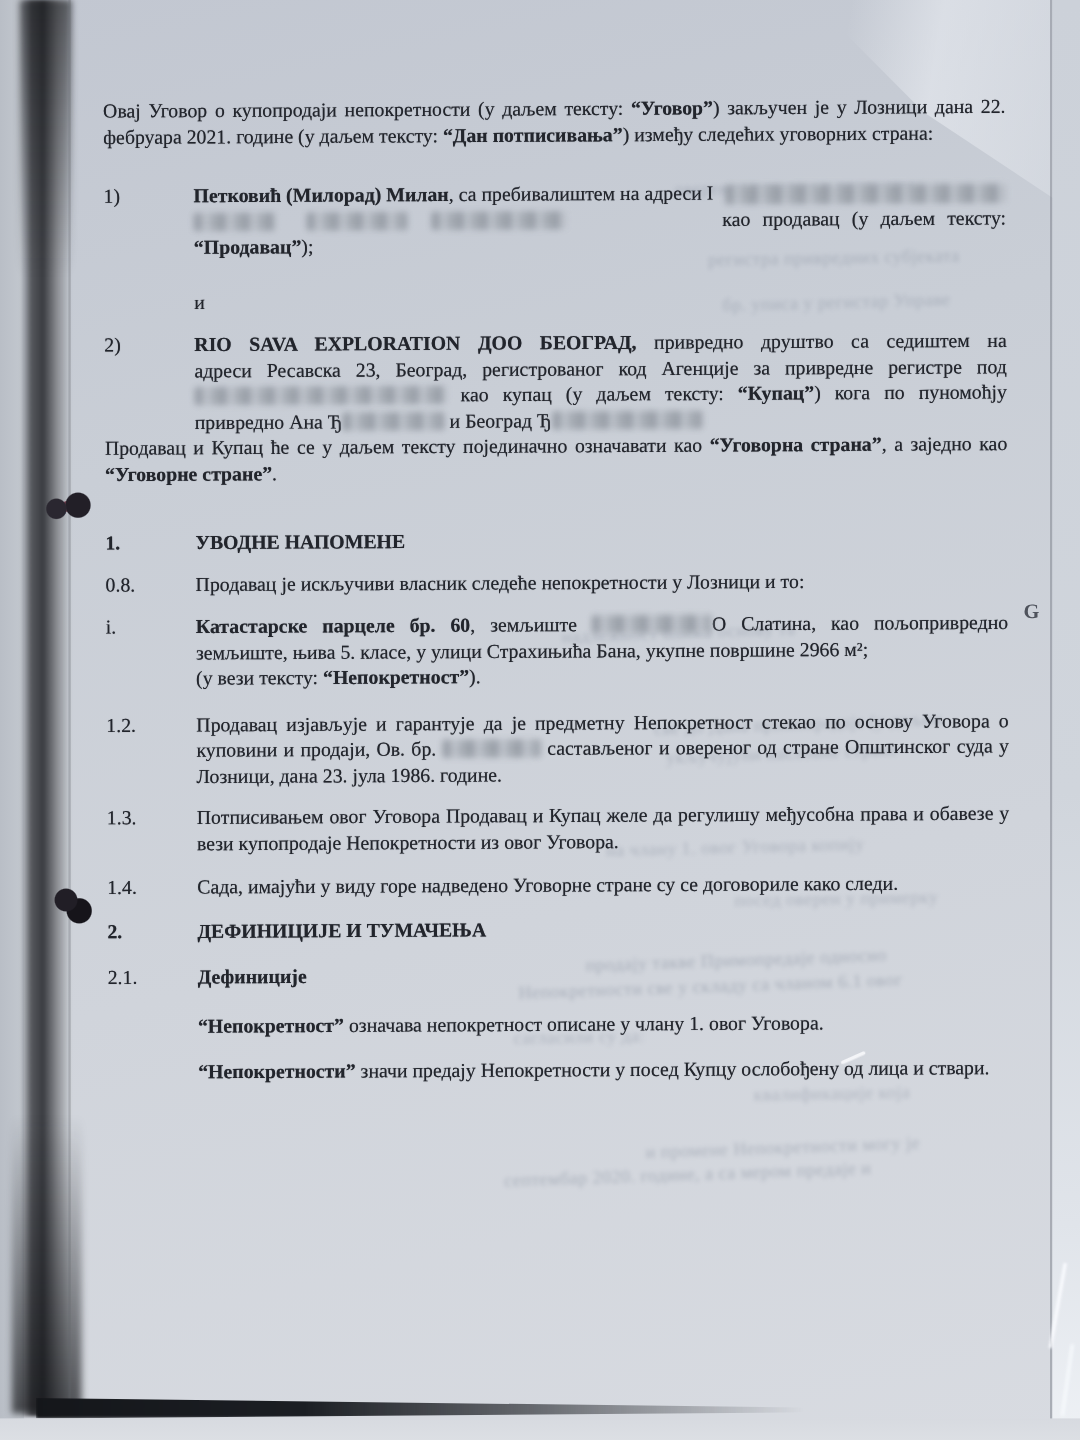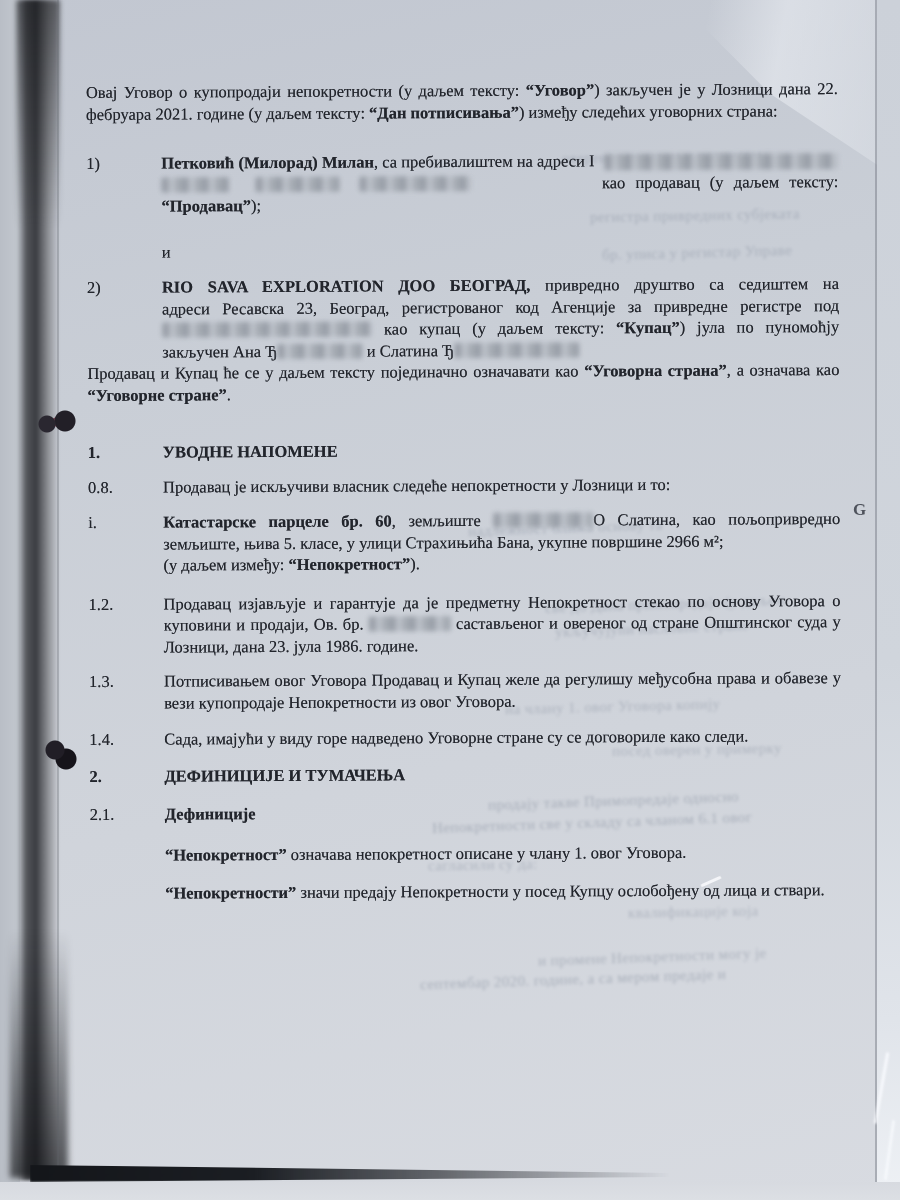--- a/index.html
+++ b/index.html
@@ -157,42 +157,42 @@
     <div class="row mt-conj">
       <div class="num"></div>
       <div class="body">и</div>
     </div>
 
     <div class="row mt-item2">
       <div class="num">2)</div>
       <div class="body">
         <div class="jl"><span class="b">RIO SAVA EXPLORATION ДОО БЕОГРАД,</span><span> привредно друштво са седиштем на</span></div>
         <div class="jl ws"><span>адреси Ресавска 23, Београд, регистрованог код Агенције за привредне регистре под</span></div>
-        <div class="jl"><span class="redact rw210"></span><span> као купац (у даљем тексту: </span><span class="b">“Купац”</span><span>) јула по пуномоћју</span></div>
-        <div><span>закључен Ана Ђ</span><span class="redact rw85"></span><span> и Слатина Ђ</span><span class="redact rw125"></span></div>
+        <div class="jl"><span class="redact rw210"></span><span> као купац (у даљем тексту: </span><span class="b">“Купац”</span><span>) кога по пуномоћју</span></div>
+        <div><span>привредно Ана Ђ</span><span class="redact rw85"></span><span> и Београд Ђ</span><span class="redact rw125"></span></div>
       </div>
     </div>
 
-    <p class="j mt-p2"><span>Продавац и Купац ће се у даљем тексту појединачно означавати као </span><span class="b">“Уговорна страна”</span><span>, а означава као </span><span class="b">“Уговорне стране”</span><span>.</span></p>
+    <p class="j mt-p2"><span>Продавац и Купац ће се у даљем тексту појединачно означавати као </span><span class="b">“Уговорна страна”</span><span>, а заједно као </span><span class="b">“Уговорне стране”</span><span>.</span></p>
 
     <div class="row mt-s1">
       <div class="num b">1.</div>
       <div class="body b">УВОДНЕ НАПОМЕНЕ</div>
     </div>
 
     <div class="row mt-s11">
       <div class="num">0.8.</div>
       <div class="body">Продавац је искључиви власник следеће непокретности у Лозници и то:</div>
     </div>
 
     <div class="row mt-i">
       <div class="num">i.</div>
       <div class="body">
         <p class="j"><span class="b">Катастарске парцеле бр. 60</span><span>, земљиште </span><span class="redact rw100"></span><span>О Слатина, као пољопривредно земљиште, њива 5. класе, у улици Страхињића Бана, укупне површине 2966 м²;</span></p>
-        <p class="mt-idef"><span>(у даљем између: </span><span class="b">“Непокретност”</span><span>).</span></p>
+        <p class="mt-idef"><span>(у вези тексту: </span><span class="b">“Непокретност”</span><span>).</span></p>
       </div>
     </div>
 
     <div class="row mt-s12">
       <div class="num">1.2.</div>
       <div class="body j"><span>Продавац изјављује и гарантује да је предметну Непокретност стекао по основу Уговора о куповини и продаји, Ов. бр. </span><span class="redact rw82"></span><span> састављеног и овереног од стране Општинског суда у Лозници, дана 23. јула 1986. године.</span></div>
     </div>
 
     <div class="row mt-s13">
       <div class="num">1.3.</div>

